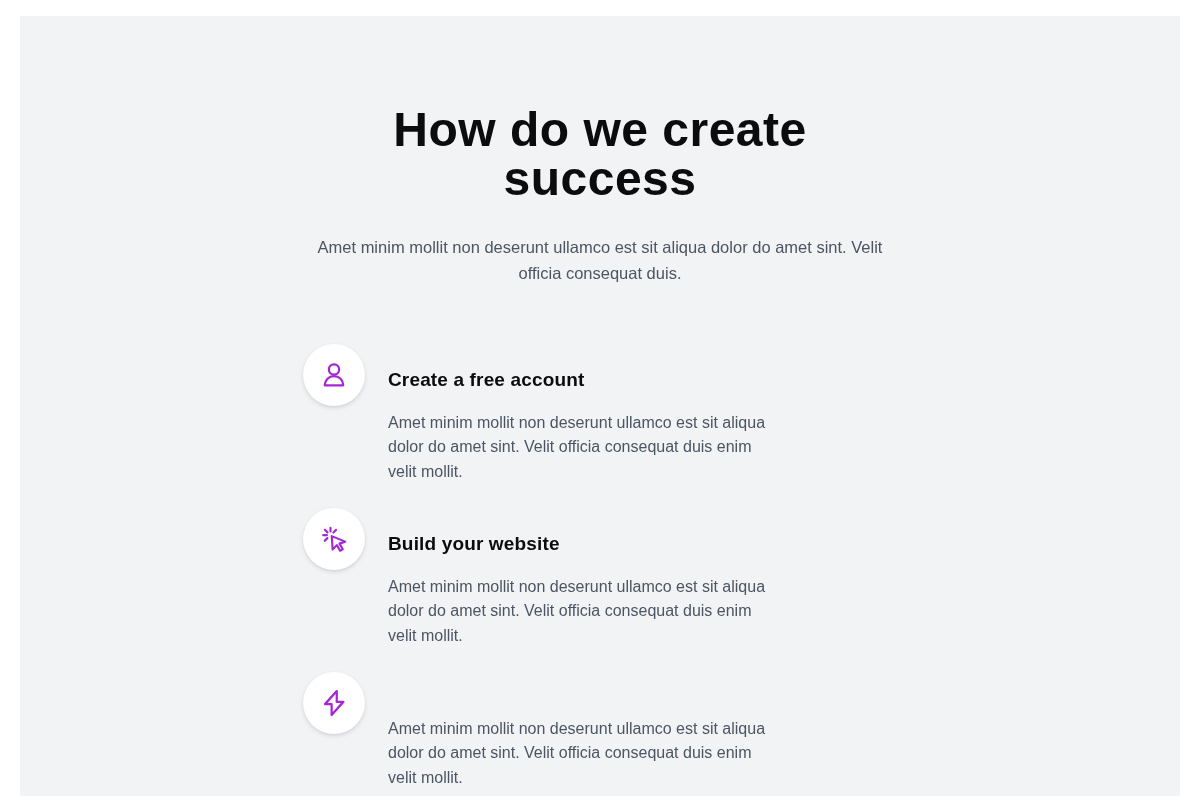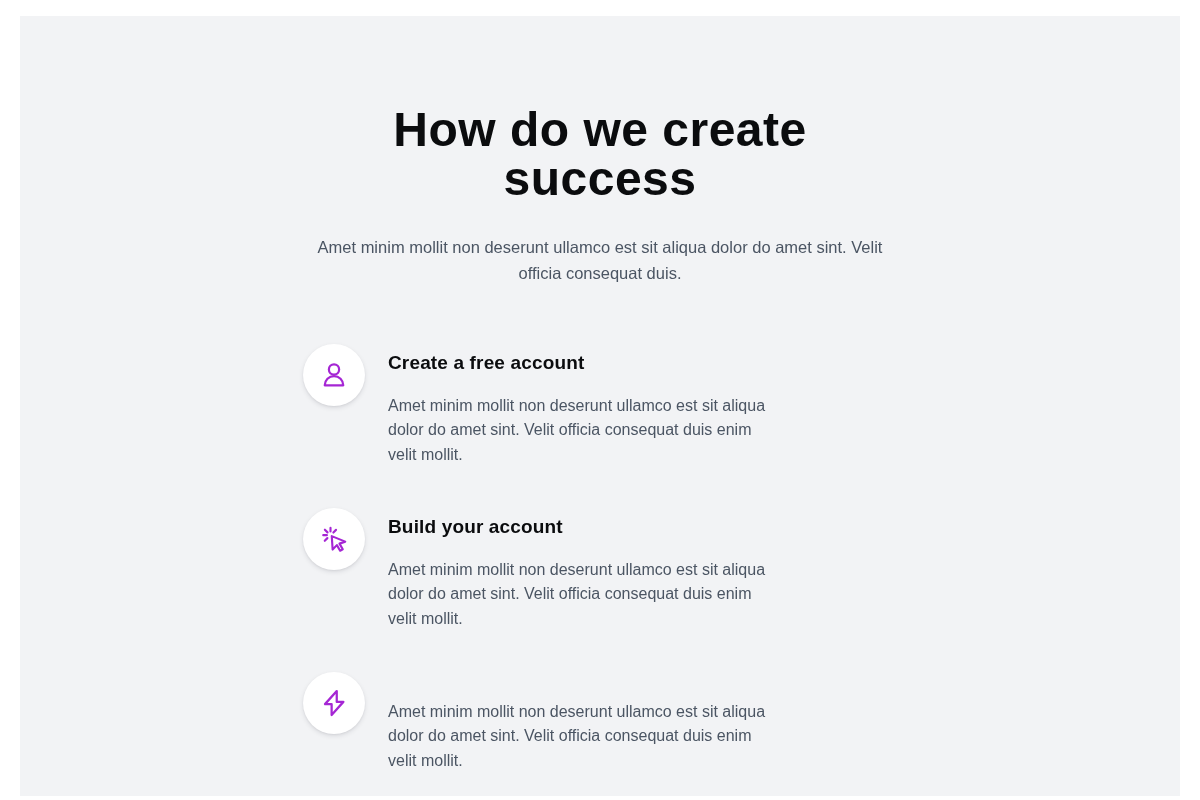--- a/index.html
+++ b/index.html
@@ -109,20 +109,21 @@
     background-position: center top;
     z-index: 1;
   }
 
   .step-row:last-child .connector { display: none; }
 
   .step-body {
     padding-left: 10px;
     padding-top: 8px;
     max-width: 400px;
+    margin-top: 17px;
   }
 
   .step-title {
     font-size: 19px;
     font-weight: 700;
     color: #0b0c0e;
     letter-spacing: 0.15px;
   }
 
   .step-text {
@@ -169,21 +170,21 @@
               <path d="M9.2 3.1v2.9"></path>
               <path d="M3.4 8.9h2.9"></path>
               <path d="M4.7 4.6 6.8 6.7"></path>
               <path d="M4.6 13.4 6.7 11.3"></path>
               <path d="M13.6 4.7 11.5 6.8"></path>
             </svg>
           </div>
           <div class="connector"></div>
         </div>
         <div class="step-body">
-          <h3 class="step-title">Build your account</h3>
+          <h3 class="step-title">Build your website</h3>
           <p class="step-text">Amet minim mollit non deserunt ullamco est sit aliqua dolor do amet sint. Velit officia consequat duis enim velit mollit.</p>
         </div>
       </div>
 
       <div class="step-row">
         <div class="step-marker">
           <div class="step-circle">
             <svg viewBox="0 0 24 24" fill="none" stroke="#a526d4" stroke-width="1.8" stroke-linecap="round" stroke-linejoin="round">
               <path d="M14.2 2.4 4.8 12.9h5.3v8.7l9.4-10.5h-5.3z"></path>
             </svg>

